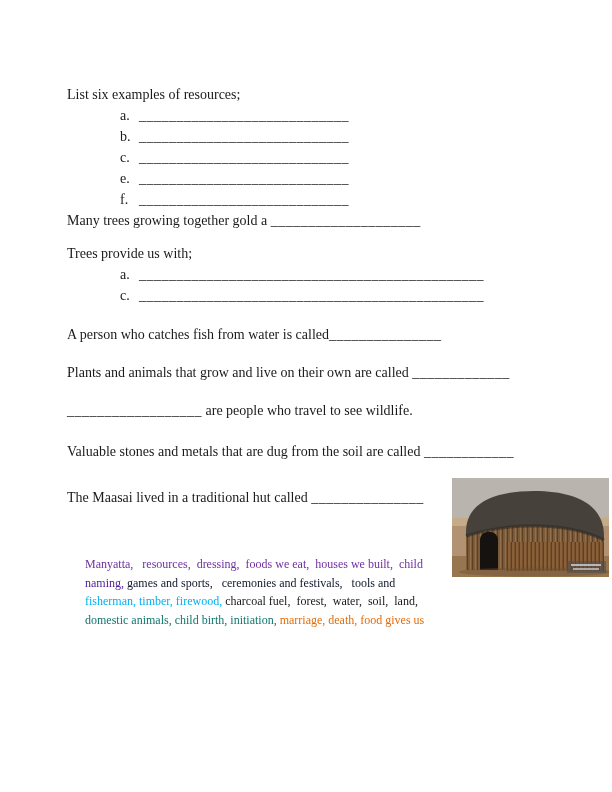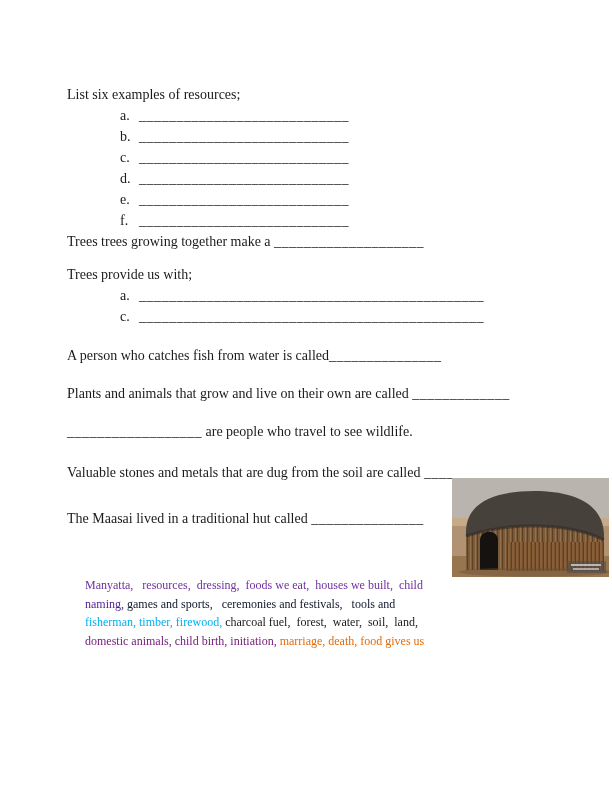--- a/index.html
+++ b/index.html
@@ -37,26 +37,25 @@
 
 <div class="page">
   <div class="content">
 
     <p class="line">List six examples of resources;</p>
 
     <div class="lettered">
       <p class="line"><span class="lbl">a.</span><span class="blank">____________________________</span></p>
       <p class="line"><span class="lbl">b.</span><span class="blank">____________________________</span></p>
       <p class="line"><span class="lbl">c.</span><span class="blank">____________________________</span></p>
-      <p class="line"><span class="lbl">d.</span><span class="blank">____________________________</span></p>
       <p class="line"><span class="lbl">e.</span><span class="blank">____________________________</span></p>
       <p class="line"><span class="lbl">f.</span><span class="blank">____________________________</span></p>
     </div>
 
-    <p class="line"><span>Trees trees growing together make a </span><span class="blank">____________________</span></p>
+    <p class="line"><span>Many trees growing together gold a </span><span class="blank">____________________</span></p>
 
     <p class="line mt12">Trees provide us with;</p>
 
     <div class="lettered">
       <p class="line"><span class="lbl">a.</span><span class="blank">______________________________________________</span></p>
       <p class="line"><span class="lbl">c.</span><span class="blank">______________________________________________</span></p>
     </div>
 
     <p class="line mt6"><span>A person who catches fish from water is called</span><span class="blank">_______________</span></p>
 
@@ -65,21 +64,21 @@
     <p class="line mt17"><span class="blank">__________________</span><span> are people who travel to see wildlife.</span></p>
 
     <p class="line mt20"><span>Valuable stones and metals that are dug from the soil are called </span><span class="blank">____________</span></p>
 
     <p class="line mt25"><span>The Maasai lived in a traditional hut called </span><span class="blank">_______________</span></p>
 
     <div class="wordbank">
       <div class="wb-line"><span style="color: rgb(112, 48, 160);">Manyatta,   resources,  dressing,  foods we eat,  houses we built,  child</span></div>
       <div class="wb-line"><span style="color: #4c1d95;">naming,</span><span style="color: #0f172a;"> games and sports,   ceremonies and festivals,   tools and</span></div>
       <div class="wb-line"><span style="color: rgb(0, 176, 240);">fisherman, timber, firewood,</span><span style="color: rgb(26, 26, 26);"> charcoal fuel,  forest,  water,  soil,  land,</span></div>
-      <div class="wb-line"><span style="color: #701a75;">domestic animals, child birth, initiation,</span><span style="color: rgb(227, 108, 10);"> marriage, death, food gives us</span></div>
+      <div class="wb-line"><span style="color: #0f766e;">domestic animals, child birth, initiation,</span><span style="color: rgb(227, 108, 10);"> marriage, death, food gives us</span></div>
     </div>
 
   </div>
 
   <svg class="hut-photo" viewBox="0 0 157 99" preserveAspectRatio="none" xmlns="http://www.w3.org/2000/svg" role="img">
     <defs>
       <pattern id="sticks" width="5" height="10" patternUnits="userSpaceOnUse">
         <rect width="5" height="10" fill="#7d5c3c"></rect>
         <rect x="0" width="1.1" height="10" fill="#5c4026"></rect>
         <rect x="3" width="0.9" height="10" fill="#96734d"></rect>

